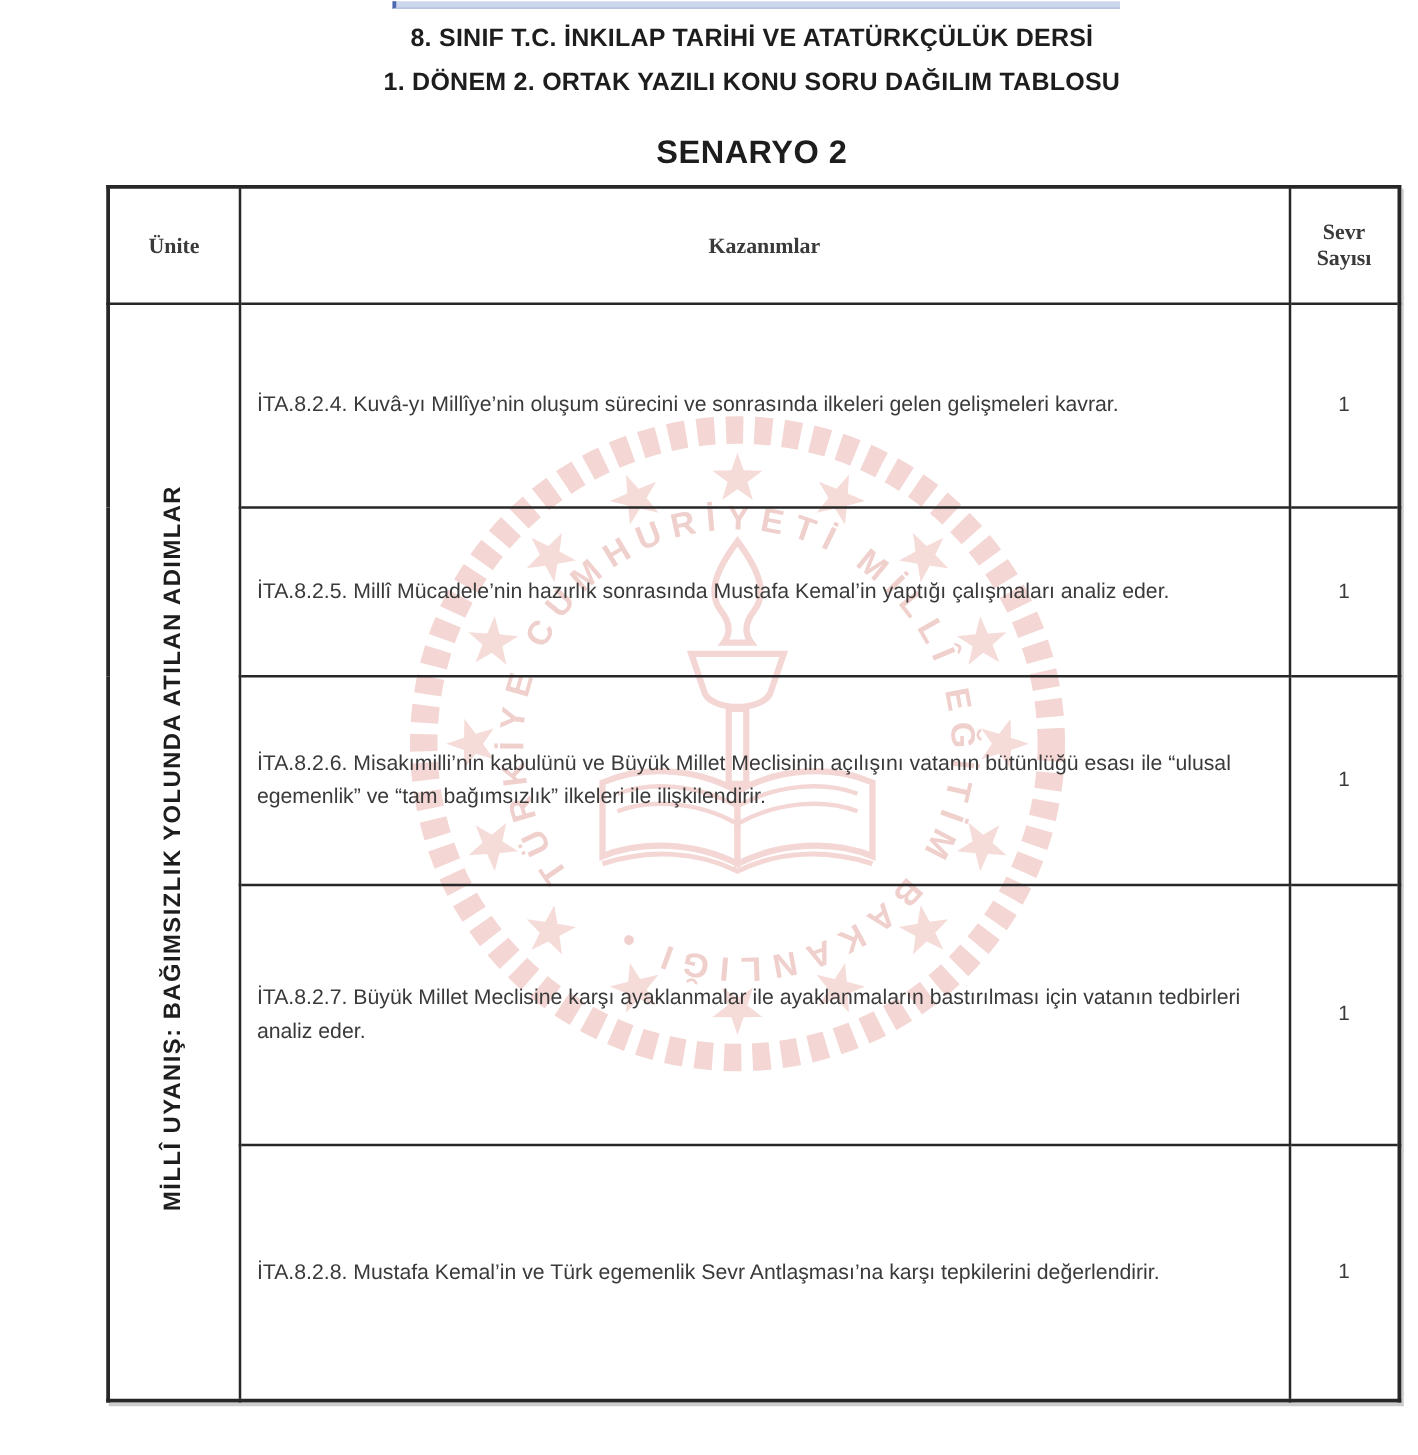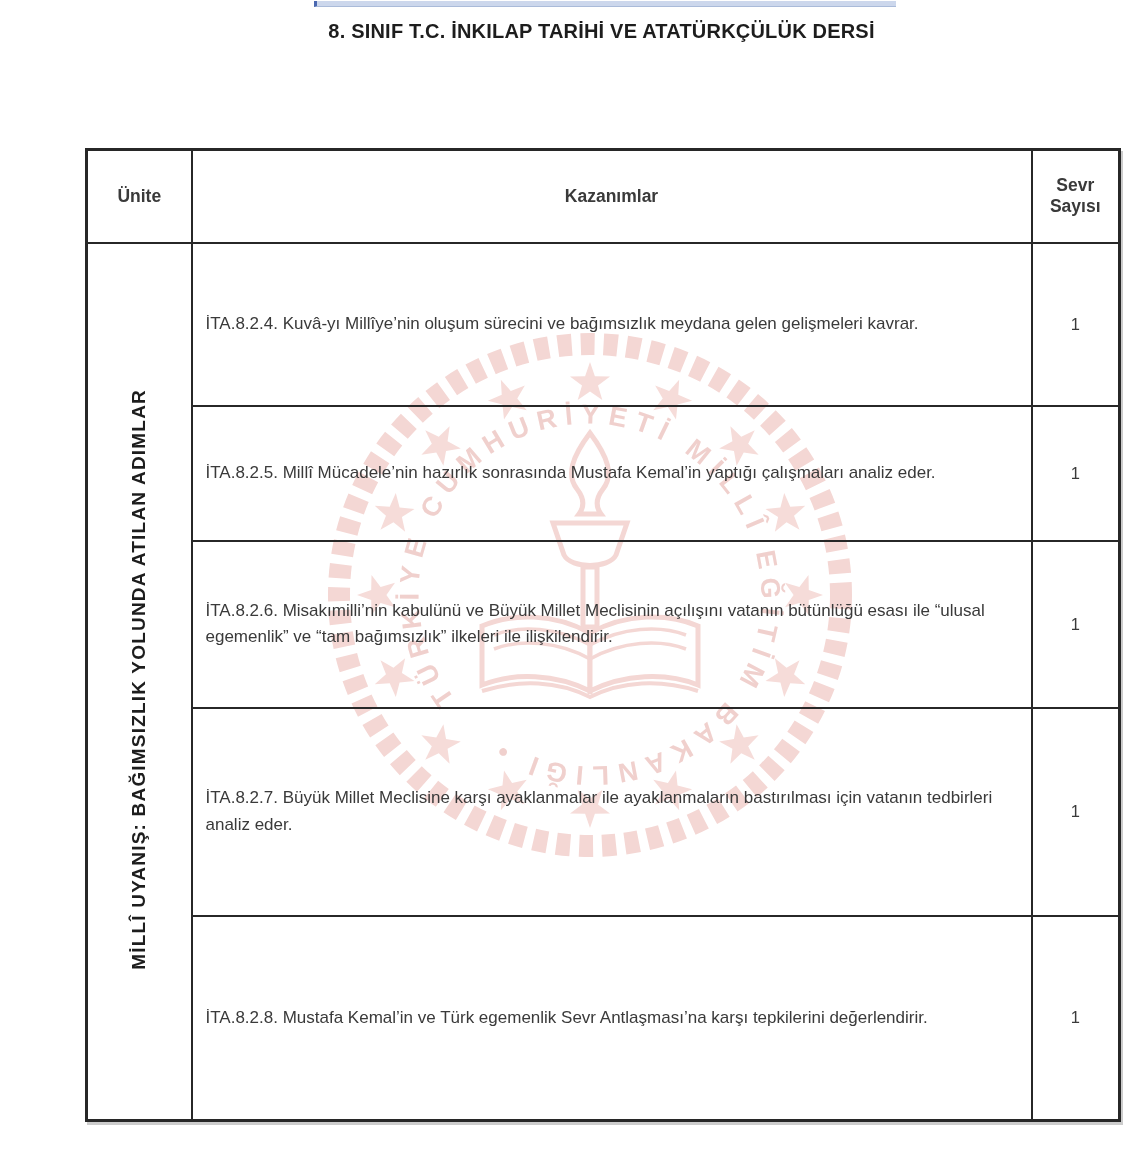--- a/index.html
+++ b/index.html
@@ -44,21 +44,21 @@
     border-collapse: collapse; table-layout: fixed;
     background: transparent;
     box-shadow: 2px 3px 0 rgba(110,110,110,0.35);
   }
   table.blueprint th, table.blueprint td {
     border: 2px solid #272727;
     background: transparent;
     color: #3a3a3a;
   }
   table.blueprint { border: 3px solid #272727; }
-  tr.header-row { height: 93px; }
+  tr.header-row { height: 93px; font-family: Liberation Serif, serif; }
   th { font-size: 17.5px; font-weight: bold; color: #222; text-align: center; vertical-align: middle; padding: 0 8px; }
   td.kazanim {
     font-size: 17px; line-height: 1.55;
     vertical-align: middle; text-align: left;
     padding: 10px 16px 10px 13px;
   }
   td.count { font-size: 16.5px; text-align: center; vertical-align: middle; color: #31394a; }
   td.unit-cell { vertical-align: middle; text-align: center; }
   .unit-vertical {
     display: inline-block;
@@ -75,20 +75,22 @@
 </style>
 </head>
 <body>
 
 <div class="page">
 
   <div class="top-bar"></div>
 
   <div class="titles">
     <div class="title-line">8. SINIF T.C. İNKILAP TARİHİ VE ATATÜRKÇÜLÜK DERSİ</div>
+    <div class="title-line">1. DÖNEM 2. ORTAK YAZILI KONU SORU DAĞILIM TABLOSU</div>
+    <div class="scenario">SENARYO 2</div>
   </div>
 
   <svg class="watermark" viewBox="0 0 560 560" aria-hidden="true">
     <defs>
       <path id="star" d="M0,-21 L4.9,-6.8 L20,-6.5 L8,2.6 L12.3,17 L0,8.4 L-12.3,17 L-8,2.6 L-20,-6.5 L-4.9,-6.8 Z"></path>
       <path id="textcircle" d="M 159.8,400.2 A 170 170 0 1 1 400.2,159.8 A 170 170 0 1 1 159.8,400.2"></path>
     </defs>
 
     <circle cx="280" cy="280" r="251" class="wm-pink-stroke" stroke-width="22" stroke-dasharray="14 9"></circle>
 
@@ -141,21 +143,21 @@
     <tbody>
       <tr class="header-row">
         <th>Ünite</th>
         <th>Kazanımlar</th>
         <th>Sevr Sayısı</th>
       </tr>
       <tr style="height:163px">
         <td class="unit-cell" rowspan="5">
           <span class="unit-vertical">MİLLÎ UYANIŞ: BAĞIMSIZLIK YOLUNDA ATILAN ADIMLAR</span>
         </td>
-        <td class="kazanim">İTA.8.2.4. Kuvâ-yı Millîye’nin oluşum sürecini ve bağımsızlık meydana gelen gelişmeleri kavrar.</td>
+        <td class="kazanim">İTA.8.2.4. Kuvâ-yı Millîye’nin oluşum sürecini ve sonrasında ilkeleri gelen gelişmeleri kavrar.</td>
         <td class="count">1</td>
       </tr>
       <tr style="height:135px">
         <td class="kazanim">İTA.8.2.5. Millî Mücadele’nin hazırlık sonrasında Mustafa Kemal’in yaptığı çalışmaları analiz eder.</td>
         <td class="count">1</td>
       </tr>
       <tr style="height:167px">
         <td class="kazanim">İTA.8.2.6. Misakımilli’nin kabulünü ve Büyük Millet Meclisinin açılışını vatanın bütünlüğü esası ile “ulusal egemenlik” ve “tam bağımsızlık” ilkeleri ile ilişkilendirir.</td>
         <td class="count">1</td>
       </tr>

